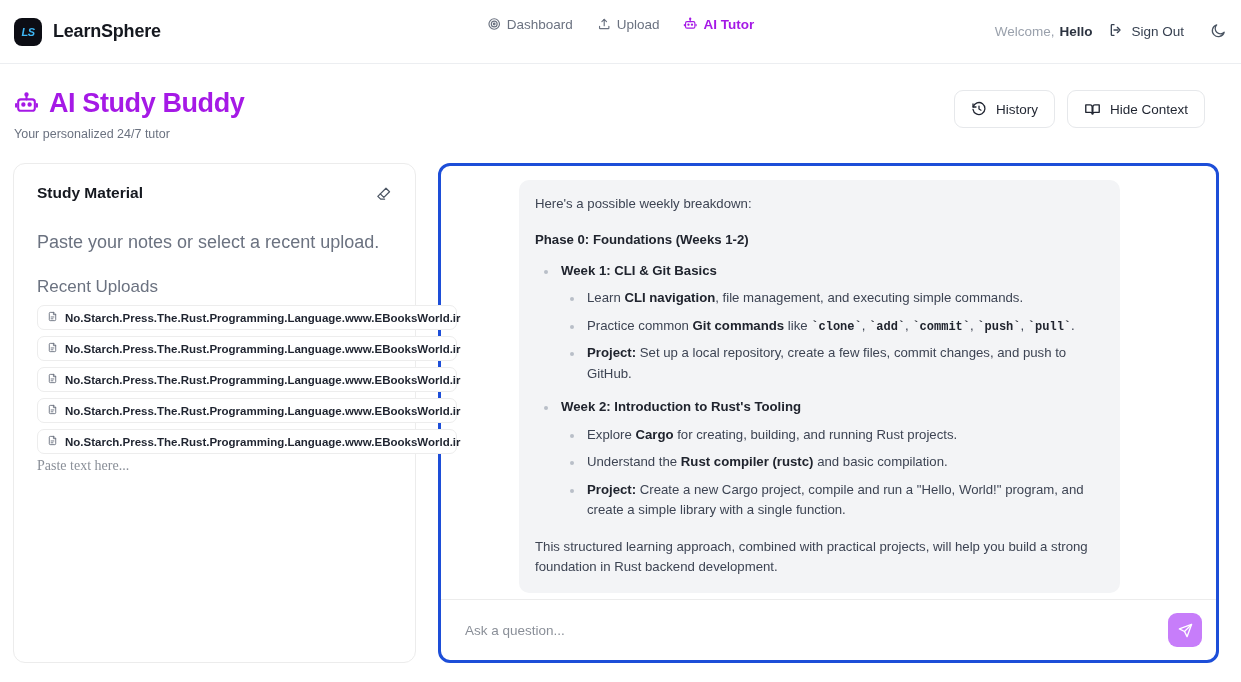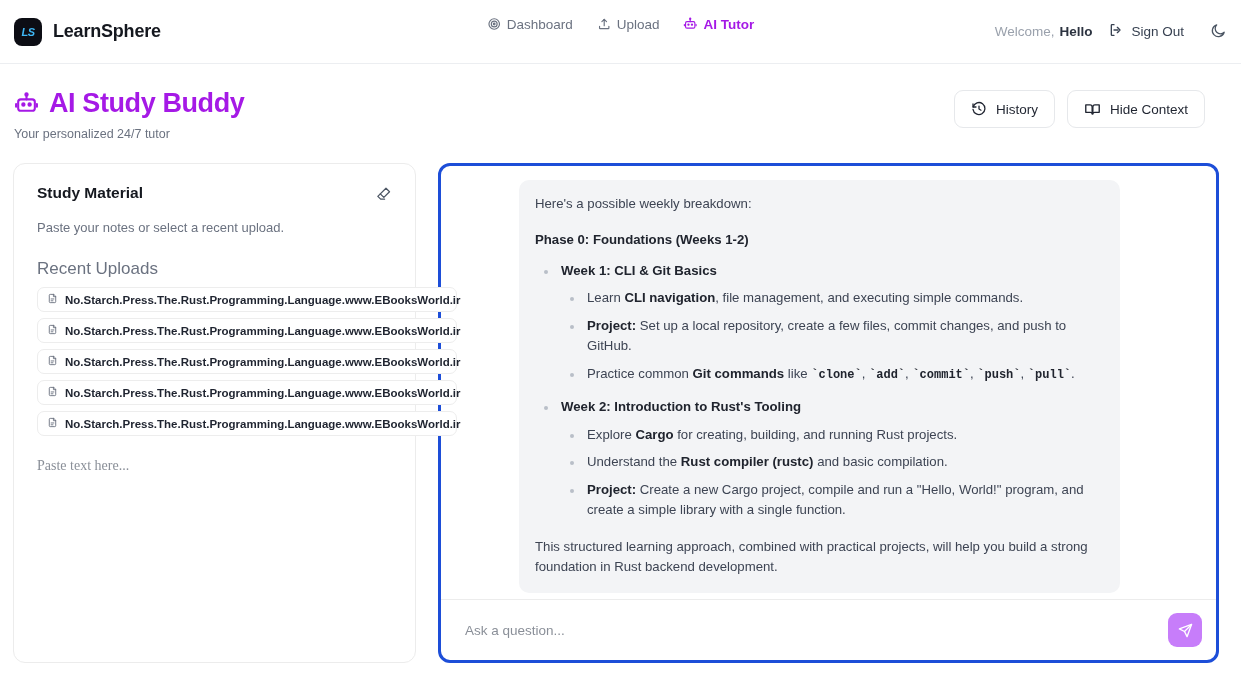--- a/index.html
+++ b/index.html
@@ -84,21 +84,21 @@
   .study-card {
     width: 403px; height: 500px;
     border: 1px solid #ececec; border-radius: 12px;
     background: #fff;
     padding: 20px 23px 0 23px;
     position: relative;
   }
   .study-head { display: flex; align-items: center; }
   .study-title { font-size: 15.5px; font-weight: 700; color: #15181f; }
   .eraser-btn { margin-left: auto; cursor: pointer; color: #4b5563; display: flex; }
-  .study-desc { font-size: 13px; color: #6b7280; margin-top: 18px; }
+  .study-desc { font-size: 18px; color: #6b7280; margin-top: 30px; }
   .uploads-label { font-size: 17px; color: #6b7280; margin-top: 24px; }
   .uploads-list { margin-top: 8px; }
   .upload-item {
     height: 25px;
     border: 1px solid #ededed; border-radius: 7px;
     background: #fff;
     display: flex; align-items: center; gap: 7px;
     padding: 0 9px;
     margin-bottom: 6px;
     width: 420px;
@@ -364,22 +364,22 @@
     <div class="chat-scroll">
       <div class="bubble">
         <p>Here's a possible weekly breakdown:</p>
         <p class="phase">Phase 0: Foundations (Weeks 1-2)</p>
 
         <ul>
           <li>
             <div class="week">Week 1: CLI &amp; Git Basics</div>
             <ul>
               <li><span>Learn </span><b>CLI navigation</b><span>, file management, and executing simple commands.</span></li>
+              <li><span>Practice common </span><b>Git commands</b><span> like <code>`clone`</code>, <code>`add`</code>, <code>`commit`</code>, <code>`push`</code>, <code>`pull`</code>.</span></li>
               <li><b>Project:</b><span> Set up a local repository, create a few files, commit changes, and push to GitHub.</span></li>
-              <li><span>Practice common </span><b>Git commands</b><span> like <code>`clone`</code>, <code>`add`</code>, <code>`commit`</code>, <code>`push`</code>, <code>`pull`</code>.</span></li>
             </ul>
           </li>
           <li style="margin-top:13px">
             <div class="week">Week 2: Introduction to Rust's Tooling</div>
             <ul>
               <li><span>Explore </span><b>Cargo</b><span> for creating, building, and running Rust projects.</span></li>
               <li><span>Understand the </span><b>Rust compiler (rustc)</b><span> and basic compilation.</span></li>
               <li><b>Project:</b><span> Create a new Cargo project, compile and run a "Hello, World!" program, and create a simple library with a single function.</span></li>
             </ul>
           </li>

